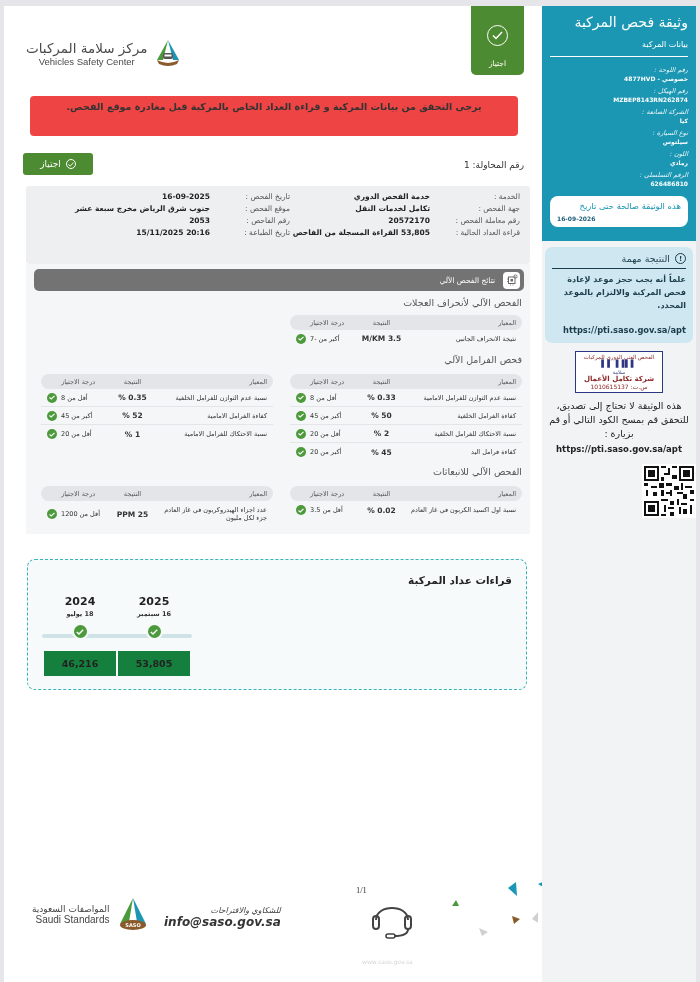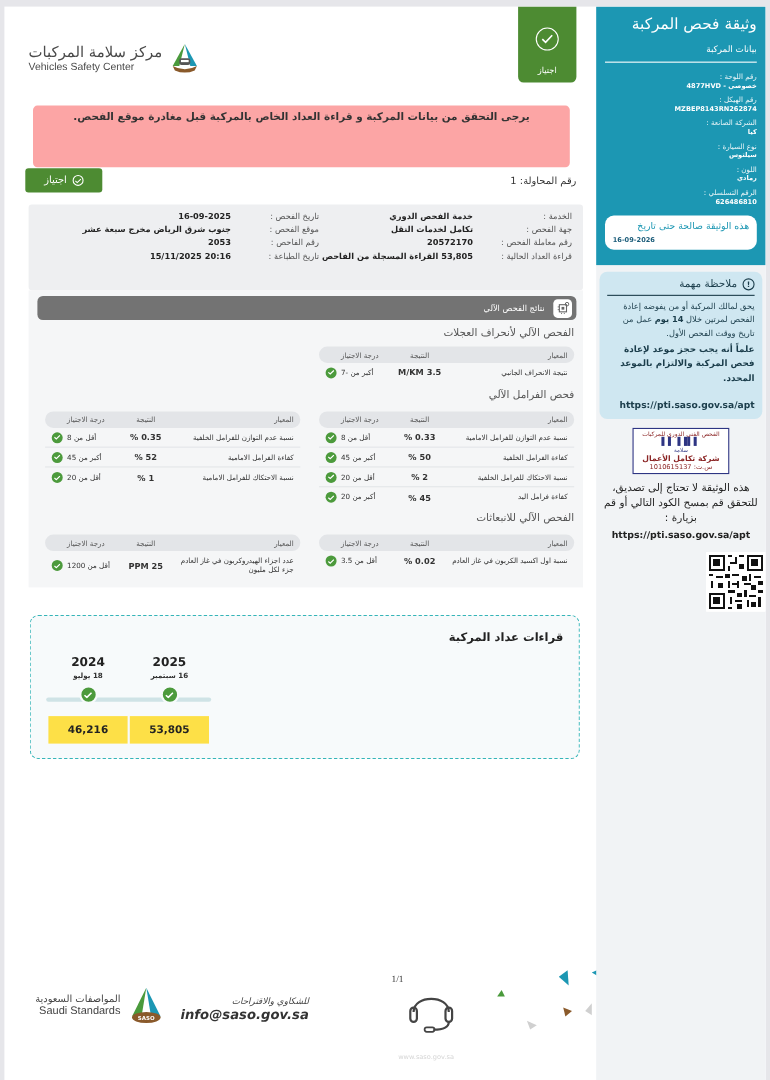--- a/index.html
+++ b/index.html
@@ -13,21 +13,21 @@
   .sidebar {
     position: absolute; left: 538px; top: 0; width: 154px; height: 976px;
     background: #f1f3f5; direction: rtl;
   }
   .veh-card {
     background: #1c97b3; color: #fff; padding: 8px 8px 10px 8px; height: 235px;
   }
   .veh-title { font-size: 14px; text-align: right; margin-bottom: 10px; }
   .veh-sub { font-size: 8px; text-align: right; padding-bottom: 7px; border-bottom: 1px solid #fff; margin-bottom: 9px; }
   .veh-field { text-align: right; margin-bottom: 4px; }
-  .veh-field .lbl { font-size: 6.5px; opacity: 0.9; display: block; line-height: 9px; }
+  .veh-field .lbl { font-size: 6.5px; opacity: 0.9; display: block; line-height: 9px; font-style: italic; }
   .veh-field .val { font-size: 6px; font-weight: bold; display: block; line-height: 8px; }
   .valid-box {
     background: #fff; color: #1c97b3; border-radius: 8px; padding: 5px 7px; margin-top: 8px;
     text-align: right;
   }
   .valid-box .t { font-size: 8.5px; display: block; }
   .valid-box .d { font-size: 6px; font-weight: bold; color: #1c5d7a; display: block; text-align: left; margin-top: 4px; }
 
   .notice {
     margin: 6px 3px 0 3px; background: #cfe7f1; border-radius: 7px; padding: 6px 7px 8px 7px;
@@ -50,31 +50,31 @@
   .stamp .s2b { font-size: 5px; display: block; }
   .stamp .s3 { font-size: 7px; font-weight: bold; display: block; color: #8b2525; }
   .stamp .s4 { font-size: 6px; display: block; color: #8b2525; }
   .verify { text-align: center; font-size: 9.5px; color: #222; line-height: 14px; margin-top: 6px; padding: 0 2px; }
   .verify-url { font-size: 8.5px; font-weight: bold; text-align: center; color: #222; margin-top: 3px; direction: ltr; }
   .qr { width: 54px; height: 54px; margin: 10px auto 0 auto; background: #fff; }
 
   
   .main { position: absolute; left: 0; top: 0; width: 534px; height: 976px; }
   .logo-vsc { position: absolute; left: 22px; top: 32px; display: flex; align-items: center; gap: 6px; }
-  .logo-vsc .txt { text-align: left; }
+  .logo-vsc .txt { text-align: center; }
   .logo-vsc .ar { font-size: 13.5px; color: #4a4a4a; display: block; direction: rtl; }
   .logo-vsc .en { font-size: 9.5px; color: #4a4a4a; display: block; font-family: "Liberation Sans", sans-serif; }
   .pass-badge {
     position: absolute; left: 467px; top: 0; width: 53px; height: 69px; background: #4d8b32;
     border-radius: 0 0 5px 5px; color: #fff; text-align: center; padding-top: 19px;
   }
   .pass-badge .circ { width: 21px; height: 21px; border: 1.5px solid #fff; border-radius: 50%; margin: 0 auto 5px auto; display: flex; align-items: center; justify-content: center; }
   .pass-badge .lbl { font-size: 7.5px; }
   .warn {
-    position: absolute; left: 26px; top: 90px; width: 488px; height: 56px; background: #fca5a5;
+    position: absolute; left: 26px; top: 90px; width: 488px; height: 40px; background: #ef4444;
     border-radius: 4px; text-align: center; padding-top: 5px;
   }
   .warn .ar { font-size: 9.5px; font-weight: bold; color: #333; direction: rtl; display: block; }
   .warn .en { font-size: 7.5px; font-weight: bold; color: #333; display: block; margin-top: 3px; font-family: "Liberation Sans", sans-serif; }
 
   .attempt { position: absolute; right: 14px; top: 154px; font-size: 9px; color: #333; direction: rtl; }
   .pass-btn {
     position: absolute; left: 19px; top: 147px; width: 70px; height: 22px; background: #4d8b32; color: #fff;
     border-radius: 3px; font-size: 9px; display: flex; align-items: center; justify-content: center; gap: 5px; direction: rtl;
   }
@@ -115,21 +115,21 @@
     background: #f7fafb;
   }
   .odo-title { position: absolute; right: 14px; top: 14px; font-size: 10.5px; font-weight: bold; color: #222; direction: rtl; }
   .odo-band { position: absolute; left: 164px; top: 66px; width: 319px; height: 27px; background: #e1eef0; direction: rtl; }
   .odo-band span { position: absolute; right: 4px; top: 10px; font-size: 7.5px; color: #666; }
   .odo-line { position: absolute; left: 14px; top: 74px; width: 150px; height: 4px; background: #cfe3e6; border-radius: 2px; }
   .odo-col { position: absolute; text-align: center; width: 72px; }
   .odo-col .yr { font-size: 11px; font-weight: bold; color: #222; display: block; }
   .odo-col .dt { font-size: 6.5px; font-weight: bold; color: #333; display: block; margin-top: 2px; direction: rtl; }
   .odo-col .chk { width: 13px; height: 13px; border-radius: 50%; background: #4c9a3c; margin: 5px auto 0 auto; display: flex; align-items: center; justify-content: center; border: 2px solid #f7fafb; box-sizing: content-box; }
-  .odo-val { position: absolute; top: 91px; width: 72px; height: 25px; background: #fde047; font-size: 9.5px; font-weight: bold; color: #222; display: flex; align-items: center; justify-content: center; }
+  .odo-val { position: absolute; top: 91px; width: 72px; height: 25px; background: #15803d; font-size: 9.5px; font-weight: bold; color: #222; display: flex; align-items: center; justify-content: center; }
 
   
   .footer-saso { position: absolute; left: 28px; top: 890px; display: flex; align-items: center; gap: 6px; }
   .footer-saso .txt { text-align: right; }
   .footer-saso .ar { font-size: 9px; color: #444; display: block; direction: rtl; }
   .footer-saso .en { font-size: 10px; color: #444; display: block; font-family: "Liberation Sans", sans-serif; }
   .contact { position: absolute; left: 160px; top: 900px; text-align: right; font-style: italic; }
   .contact .lbl { font-size: 8px; color: #444; display: block; direction: rtl; }
   .contact .mail { font-size: 12px; color: #333; display: block; font-weight: bold; font-family: "DejaVu Sans", sans-serif; }
   .pagenum { position: absolute; left: 352px; top: 879px; font-size: 8.5px; color: #333; font-family: "Liberation Serif", serif; }
@@ -488,23 +488,22 @@
         </div>
       <div class="valid-box">
         <span class="t">هذه الوثيقة صالحة حتى تاريخ</span>
         <span class="d">16-09-2026</span>
       </div>
     </div>
 
     <div class="notice">
       <div class="notice-head">
         <span class="ic">!</span>
-        <span>ملاحظة مهمة</span>
-      </div>
-      <p><span>يحق لمالك المركبة أو من يفوضه إعادة الفحص لمرتين خلال </span><b>14 يوم</b><span> عمل من تاريخ ووقت الفحص الأول.</span></p>
+        <span>النتيجة مهمة</span>
+      </div>
       <p class="strong">علماً أنه يجب حجز موعد لإعادة فحص المركبة والالتزام بالموعد المحدد.</p>
       <div class="gap"></div>
       <div class="url">https://pti.saso.gov.sa/apt</div>
     </div>
 
     <div class="stamp">
       <span class="s1">الفحص الفني الدوري للمركبات</span>
       <span class="s2">▌▌▐▐▌▌</span>
       <span class="s2b">سلامة</span>
       <span class="s3">شركة تكامل الأعمال</span>

